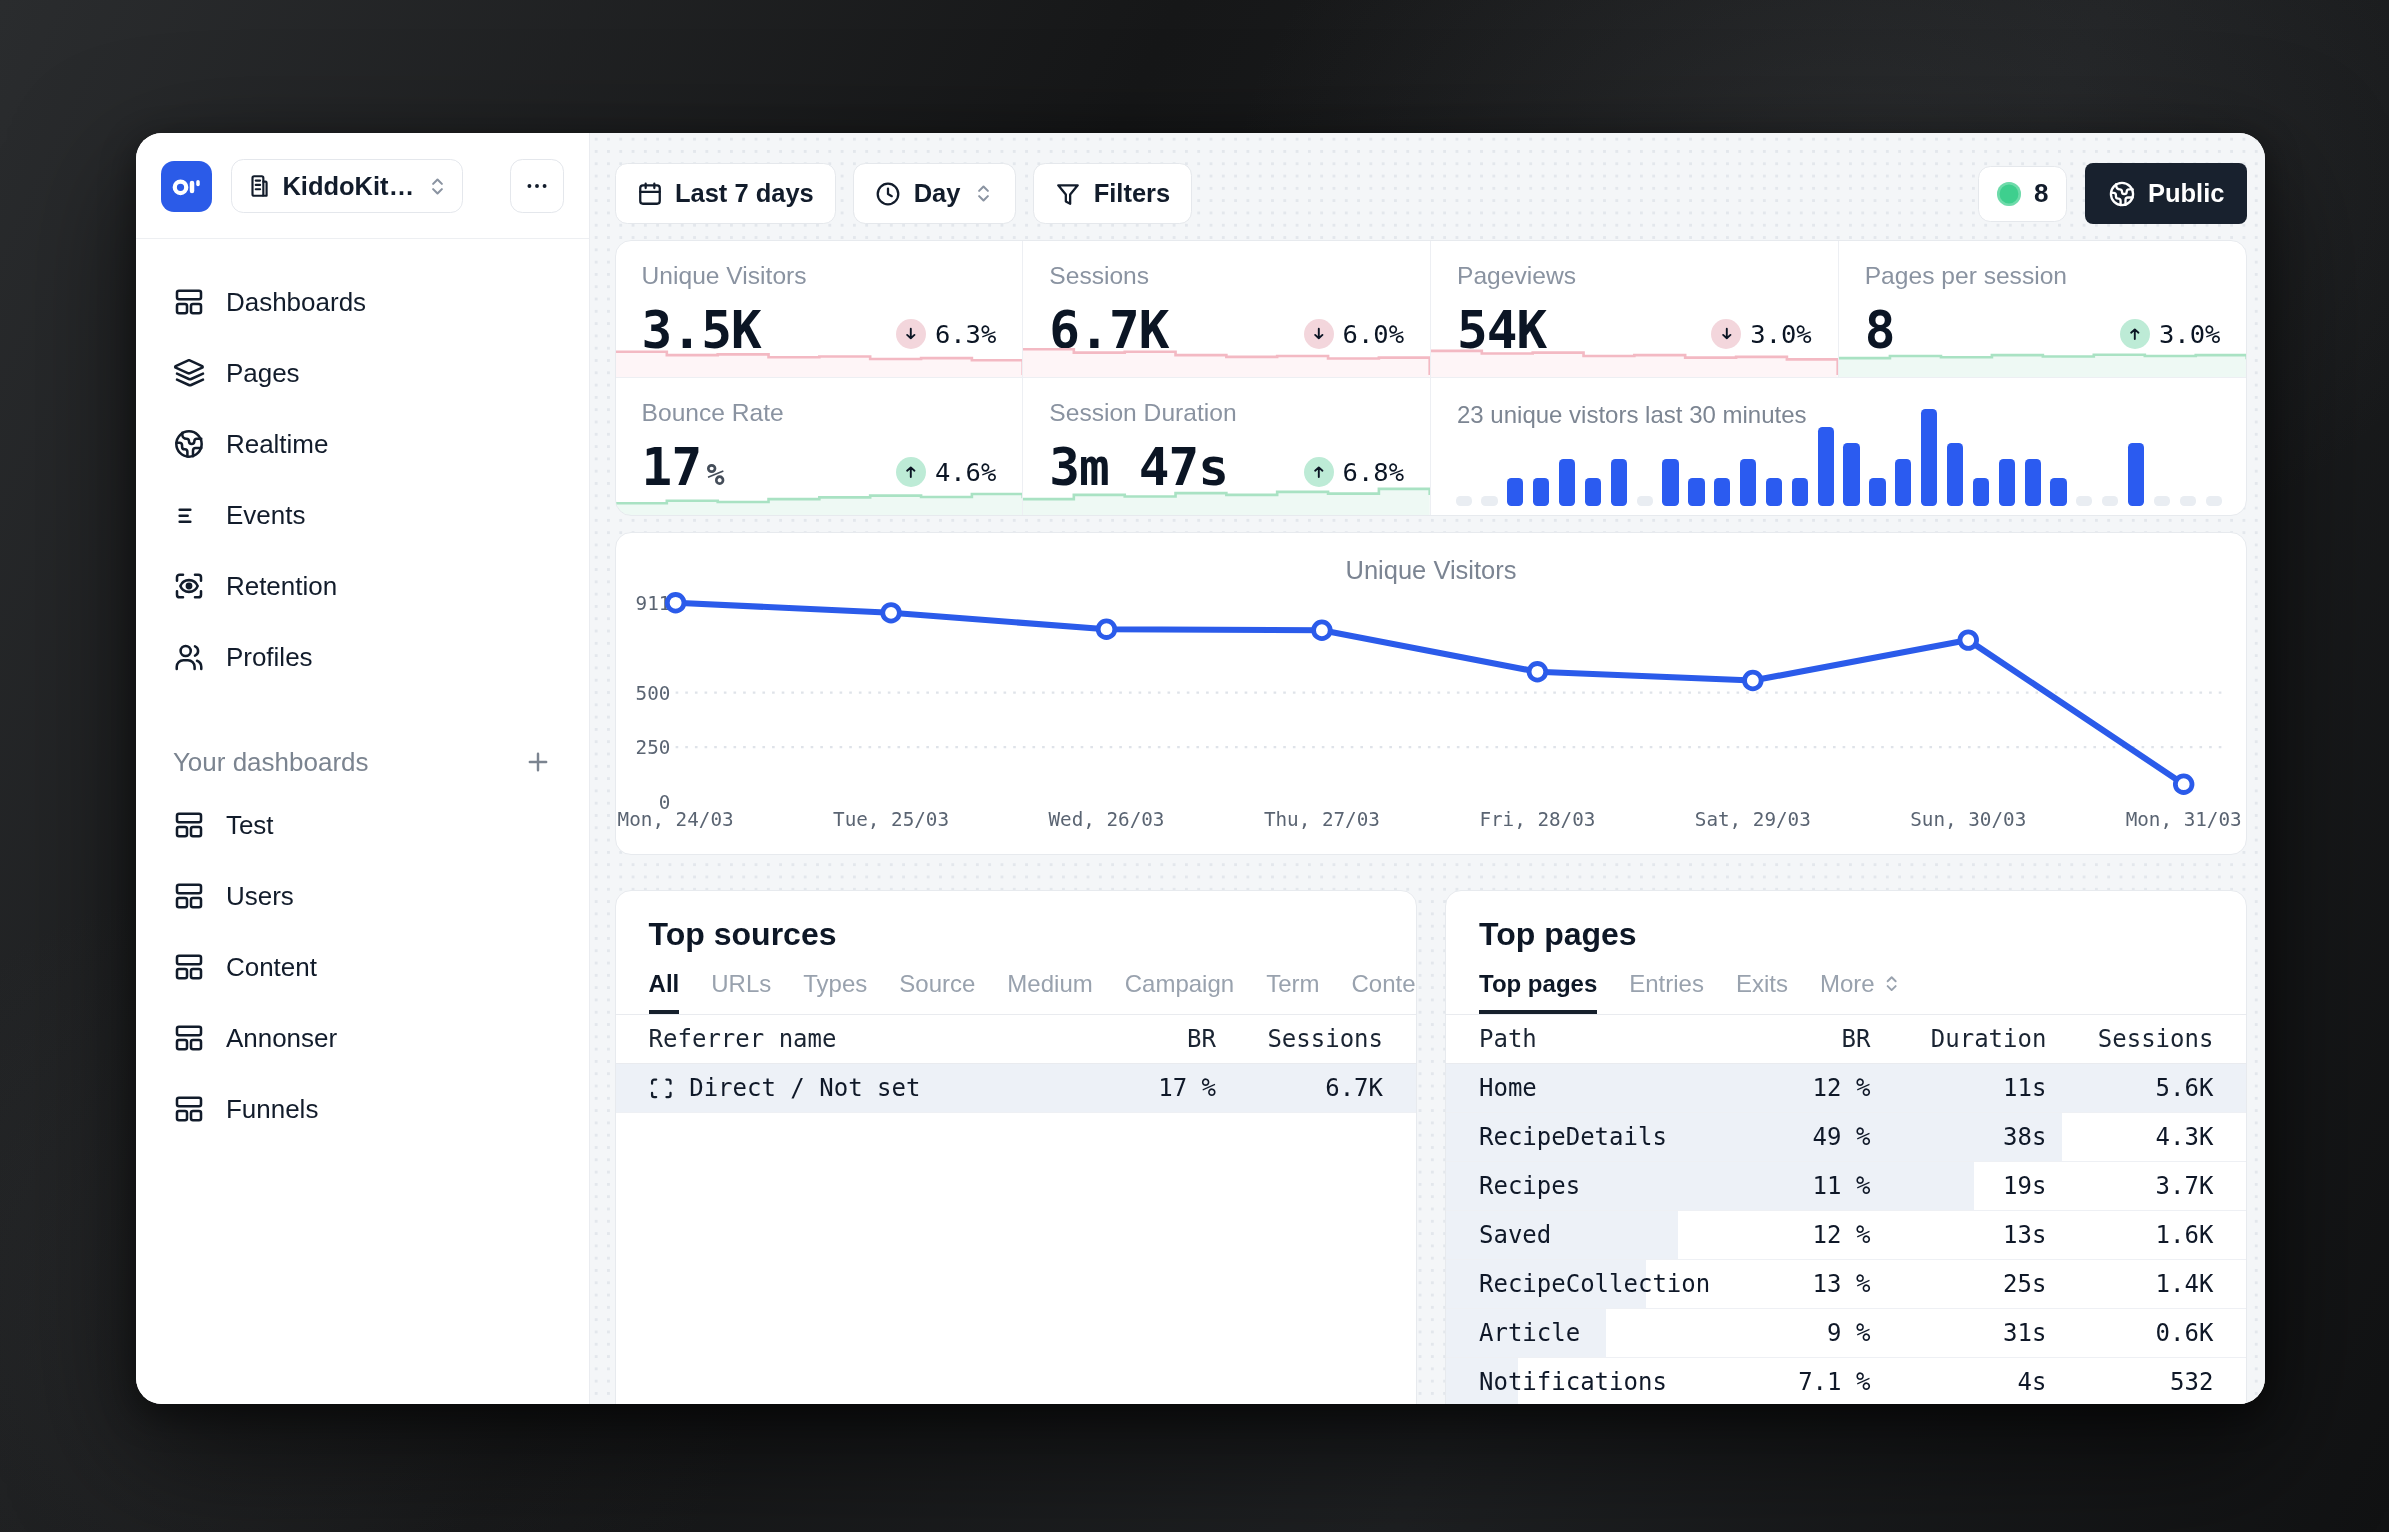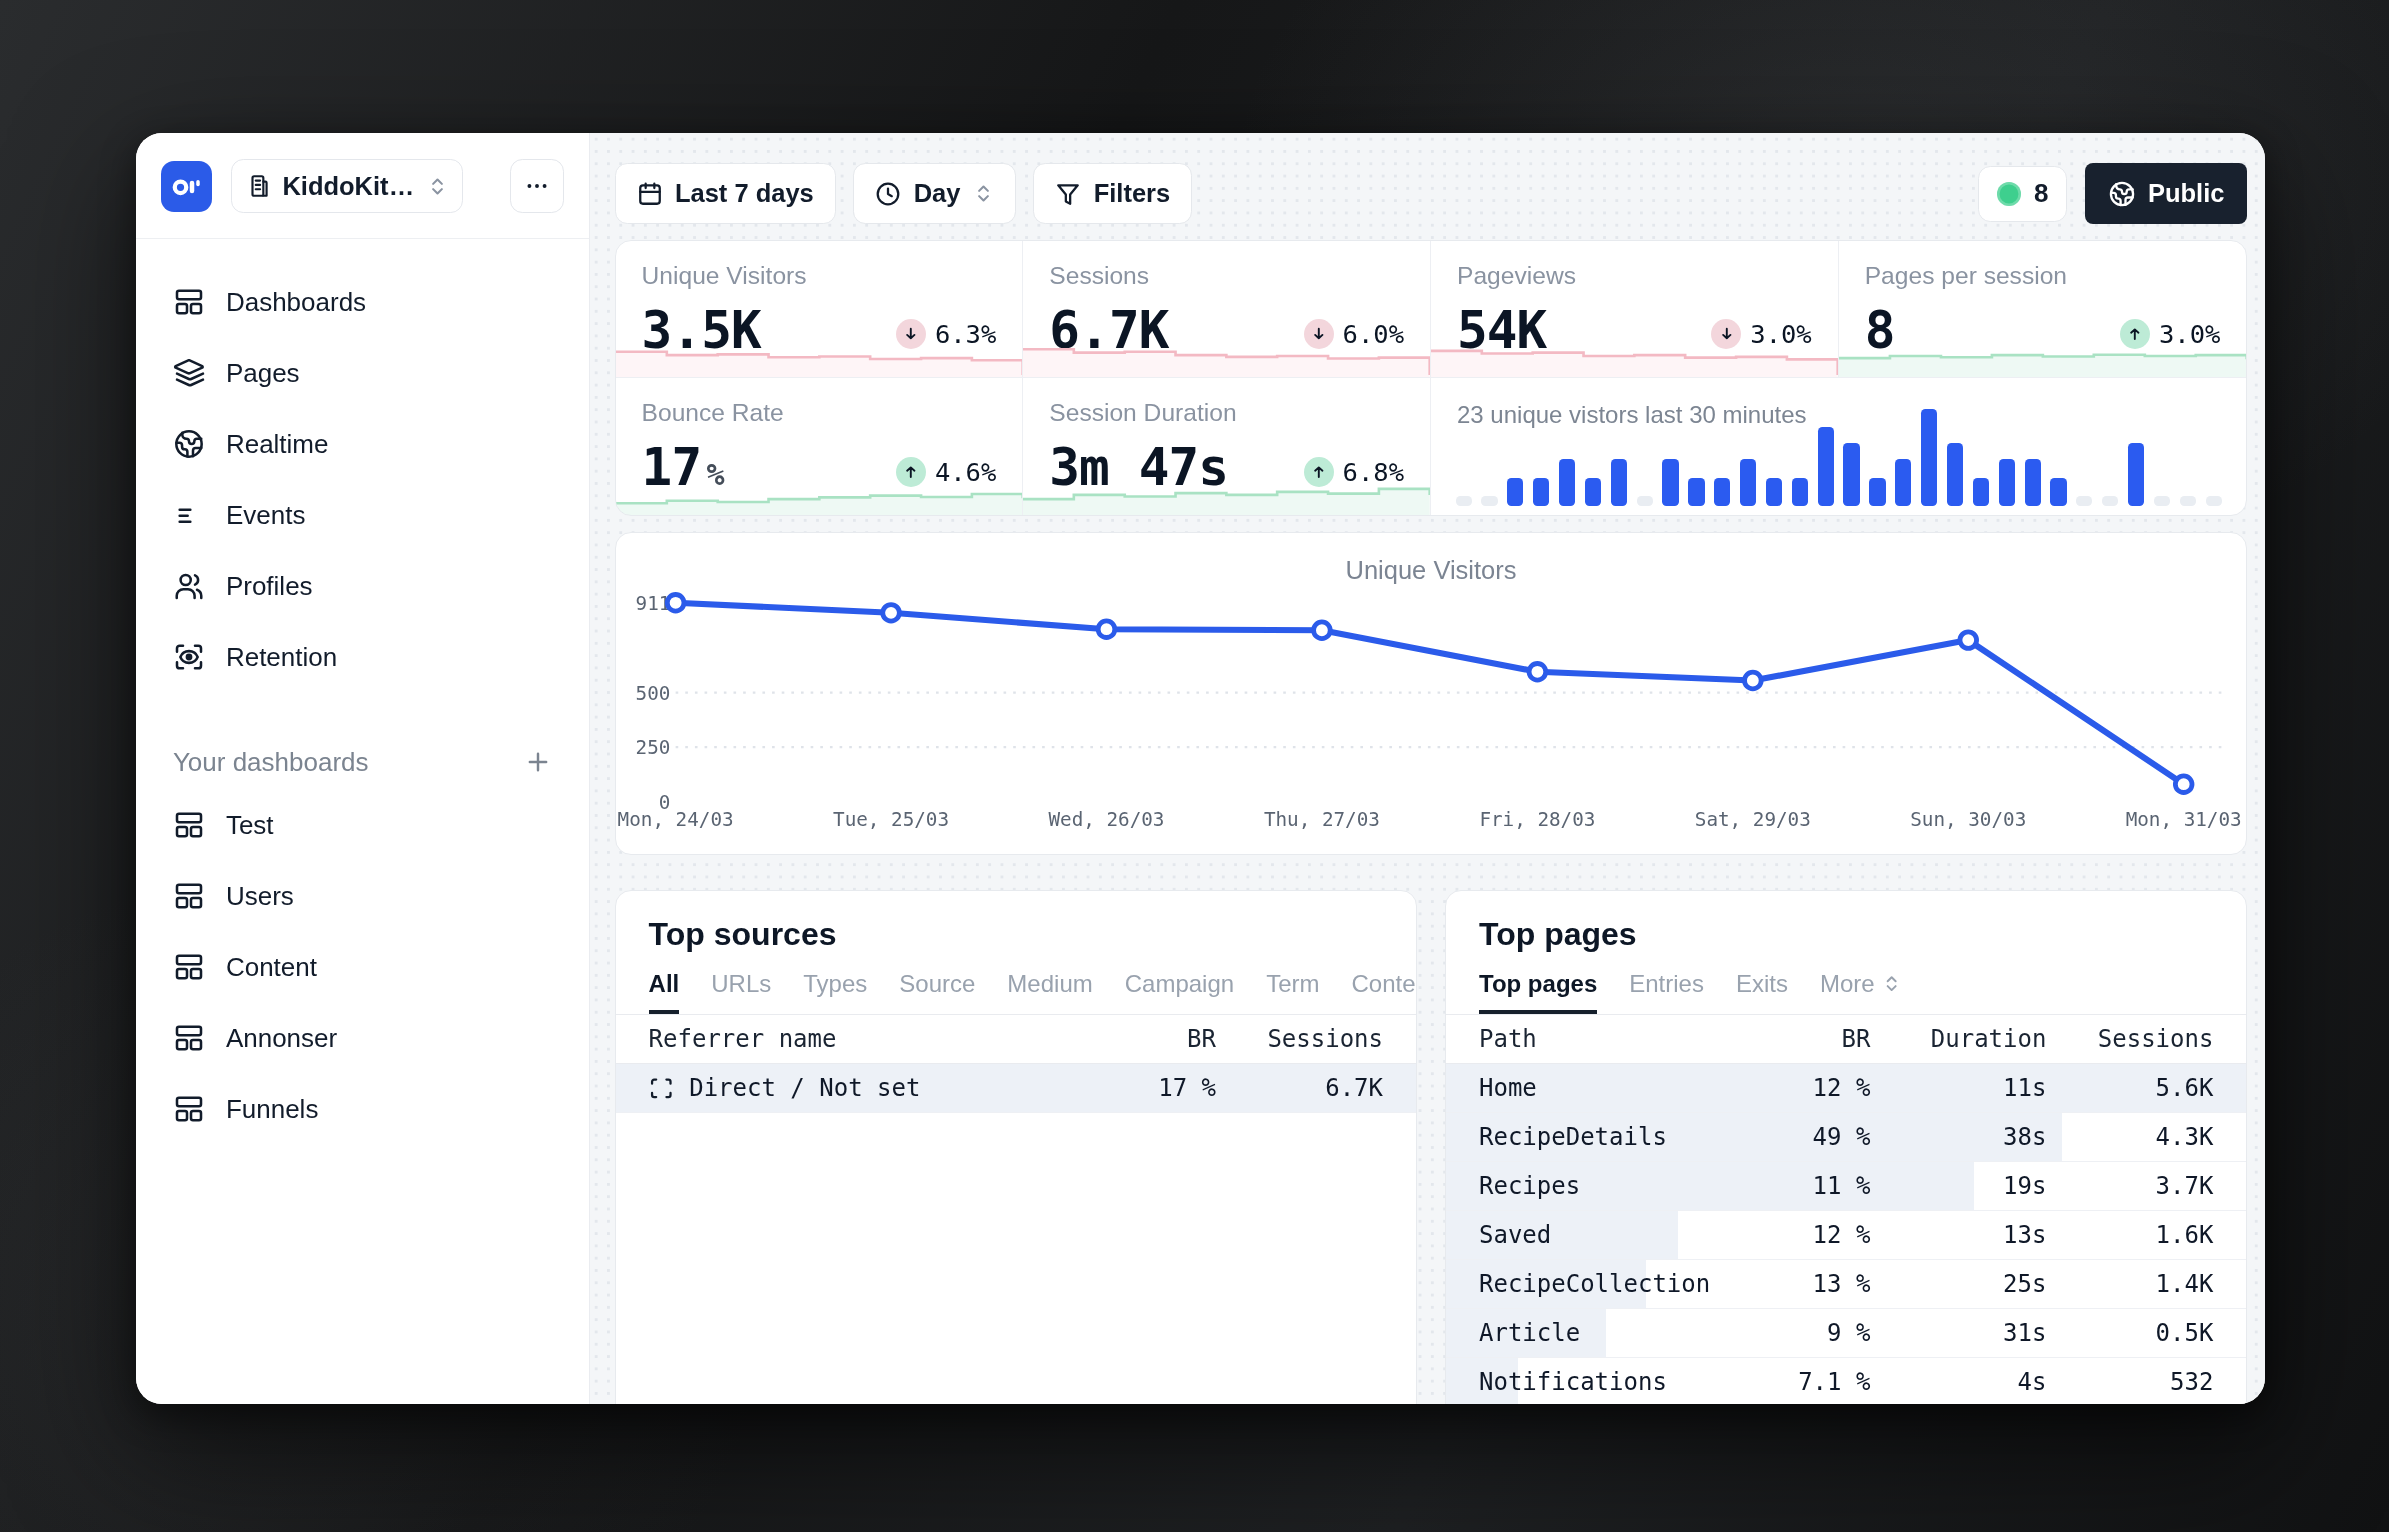--- a/index.html
+++ b/index.html
@@ -164,34 +164,34 @@
           <span>Realtime</span>
         </div>
         <div class="nav-item">
           <svg width="32" height="32" viewBox="0 0 24 24" fill="none" stroke="#121C2B" stroke-width="1.9" stroke-linecap="round" stroke-linejoin="round">
             <path d="M5 8h8M5 12.5h6M5 17h8"></path>
           </svg>
           <span>Events</span>
         </div>
         <div class="nav-item">
           <svg width="32" height="32" viewBox="0 0 24 24" fill="none" stroke="#121C2B" stroke-width="1.9" stroke-linecap="round" stroke-linejoin="round">
+            <path d="M7.5 3.5H5a2 2 0 0 0-2 2V8M16.5 3.5H19a2 2 0 0 1 2 2V8M7.5 20.5H5a2 2 0 0 1-2-2V16M16.5 20.5H19a2 2 0 0 0 2-2V16"></path>
+            <circle cx="12" cy="12" r="1.6" fill="currentColor"></circle>
+            <path d="M18.5 12a7 7 0 0 0-13 0 7 7 0 0 0 13 0Z"></path>
+          </svg>
+          <span>Retention</span>
+        </div>
+        <div class="nav-item">
+          <svg width="32" height="32" viewBox="0 0 24 24" fill="none" stroke="#121C2B" stroke-width="1.9" stroke-linecap="round" stroke-linejoin="round">
             <circle cx="9.5" cy="7.5" r="3.8"></circle>
             <path d="M2.8 21v-1.6a5 5 0 0 1 5-5h3.4a5 5 0 0 1 5 5V21"></path>
             <path d="M16.5 4a3.8 3.8 0 0 1 0 7"></path>
             <path d="M21.2 21v-1.6a5 5 0 0 0-3.2-4.6"></path>
           </svg>
           <span>Profiles</span>
-        </div>
-        <div class="nav-item">
-          <svg width="32" height="32" viewBox="0 0 24 24" fill="none" stroke="#121C2B" stroke-width="1.9" stroke-linecap="round" stroke-linejoin="round">
-            <path d="M7.5 3.5H5a2 2 0 0 0-2 2V8M16.5 3.5H19a2 2 0 0 1 2 2V8M7.5 20.5H5a2 2 0 0 1-2-2V16M16.5 20.5H19a2 2 0 0 0 2-2V16"></path>
-            <circle cx="12" cy="12" r="1.6" fill="currentColor"></circle>
-            <path d="M18.5 12a7 7 0 0 0-13 0 7 7 0 0 0 13 0Z"></path>
-          </svg>
-          <span>Retention</span>
         </div>
       </nav>
 
     <div class="dash-header">
       <span>Your dashboards</span>
       <span class="plus">
         <svg width="28" height="28" viewBox="0 0 24 24" fill="none" stroke="#7B8490" stroke-width="2.1" stroke-linecap="round">
             <path d="M12 5v14M5 12h14"></path>
           </svg>
       </span>
@@ -574,21 +574,21 @@
             </div>
           </div>
           <div class="trow">
       <div class="rowbar" style="width:20%"></div>
       <div class="rowline">
         <span class="cell-name">
                 <span>Article</span>
               </span>
               <span class="cell-num w140">9 %</span>
               <span class="cell-num w200">31s</span>
-              <span class="cell-num w190">0.5K</span>
+              <span class="cell-num w190">0.6K</span>
             </div>
           </div>
           <div class="trow">
       <div class="rowbar" style="width:9%"></div>
       <div class="rowline">
         <span class="cell-name">
                 <span>Notifications</span>
               </span>
               <span class="cell-num w140">7.1 %</span>
               <span class="cell-num w200">4s</span>

